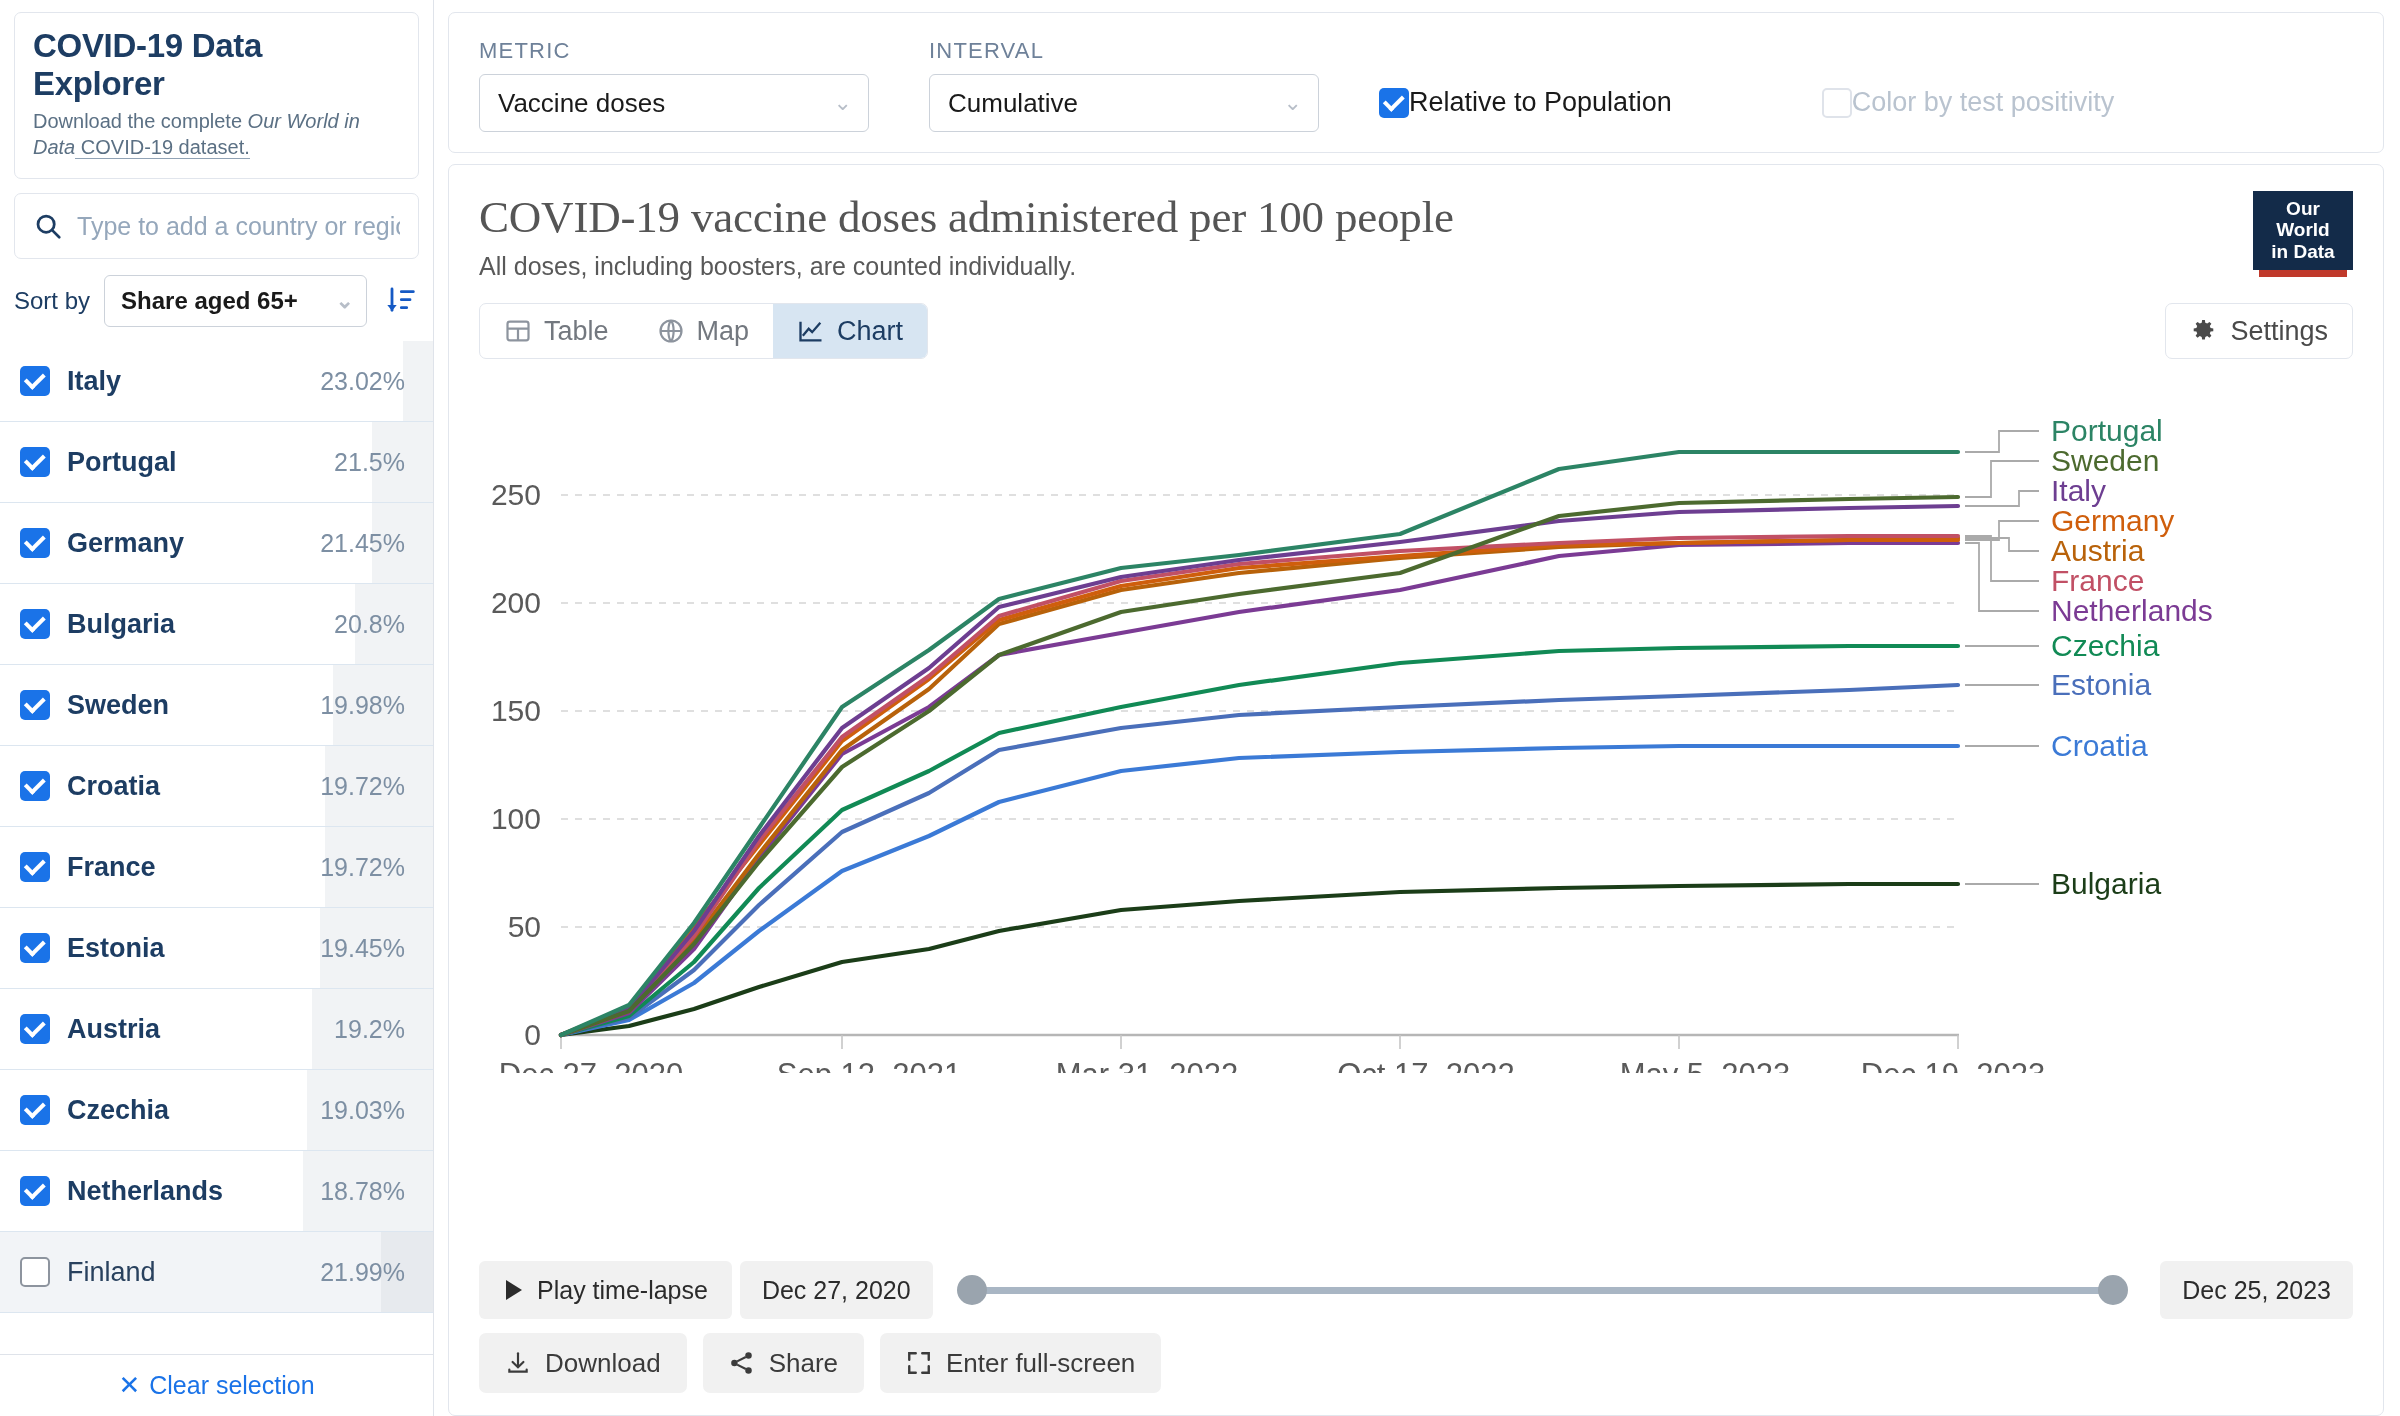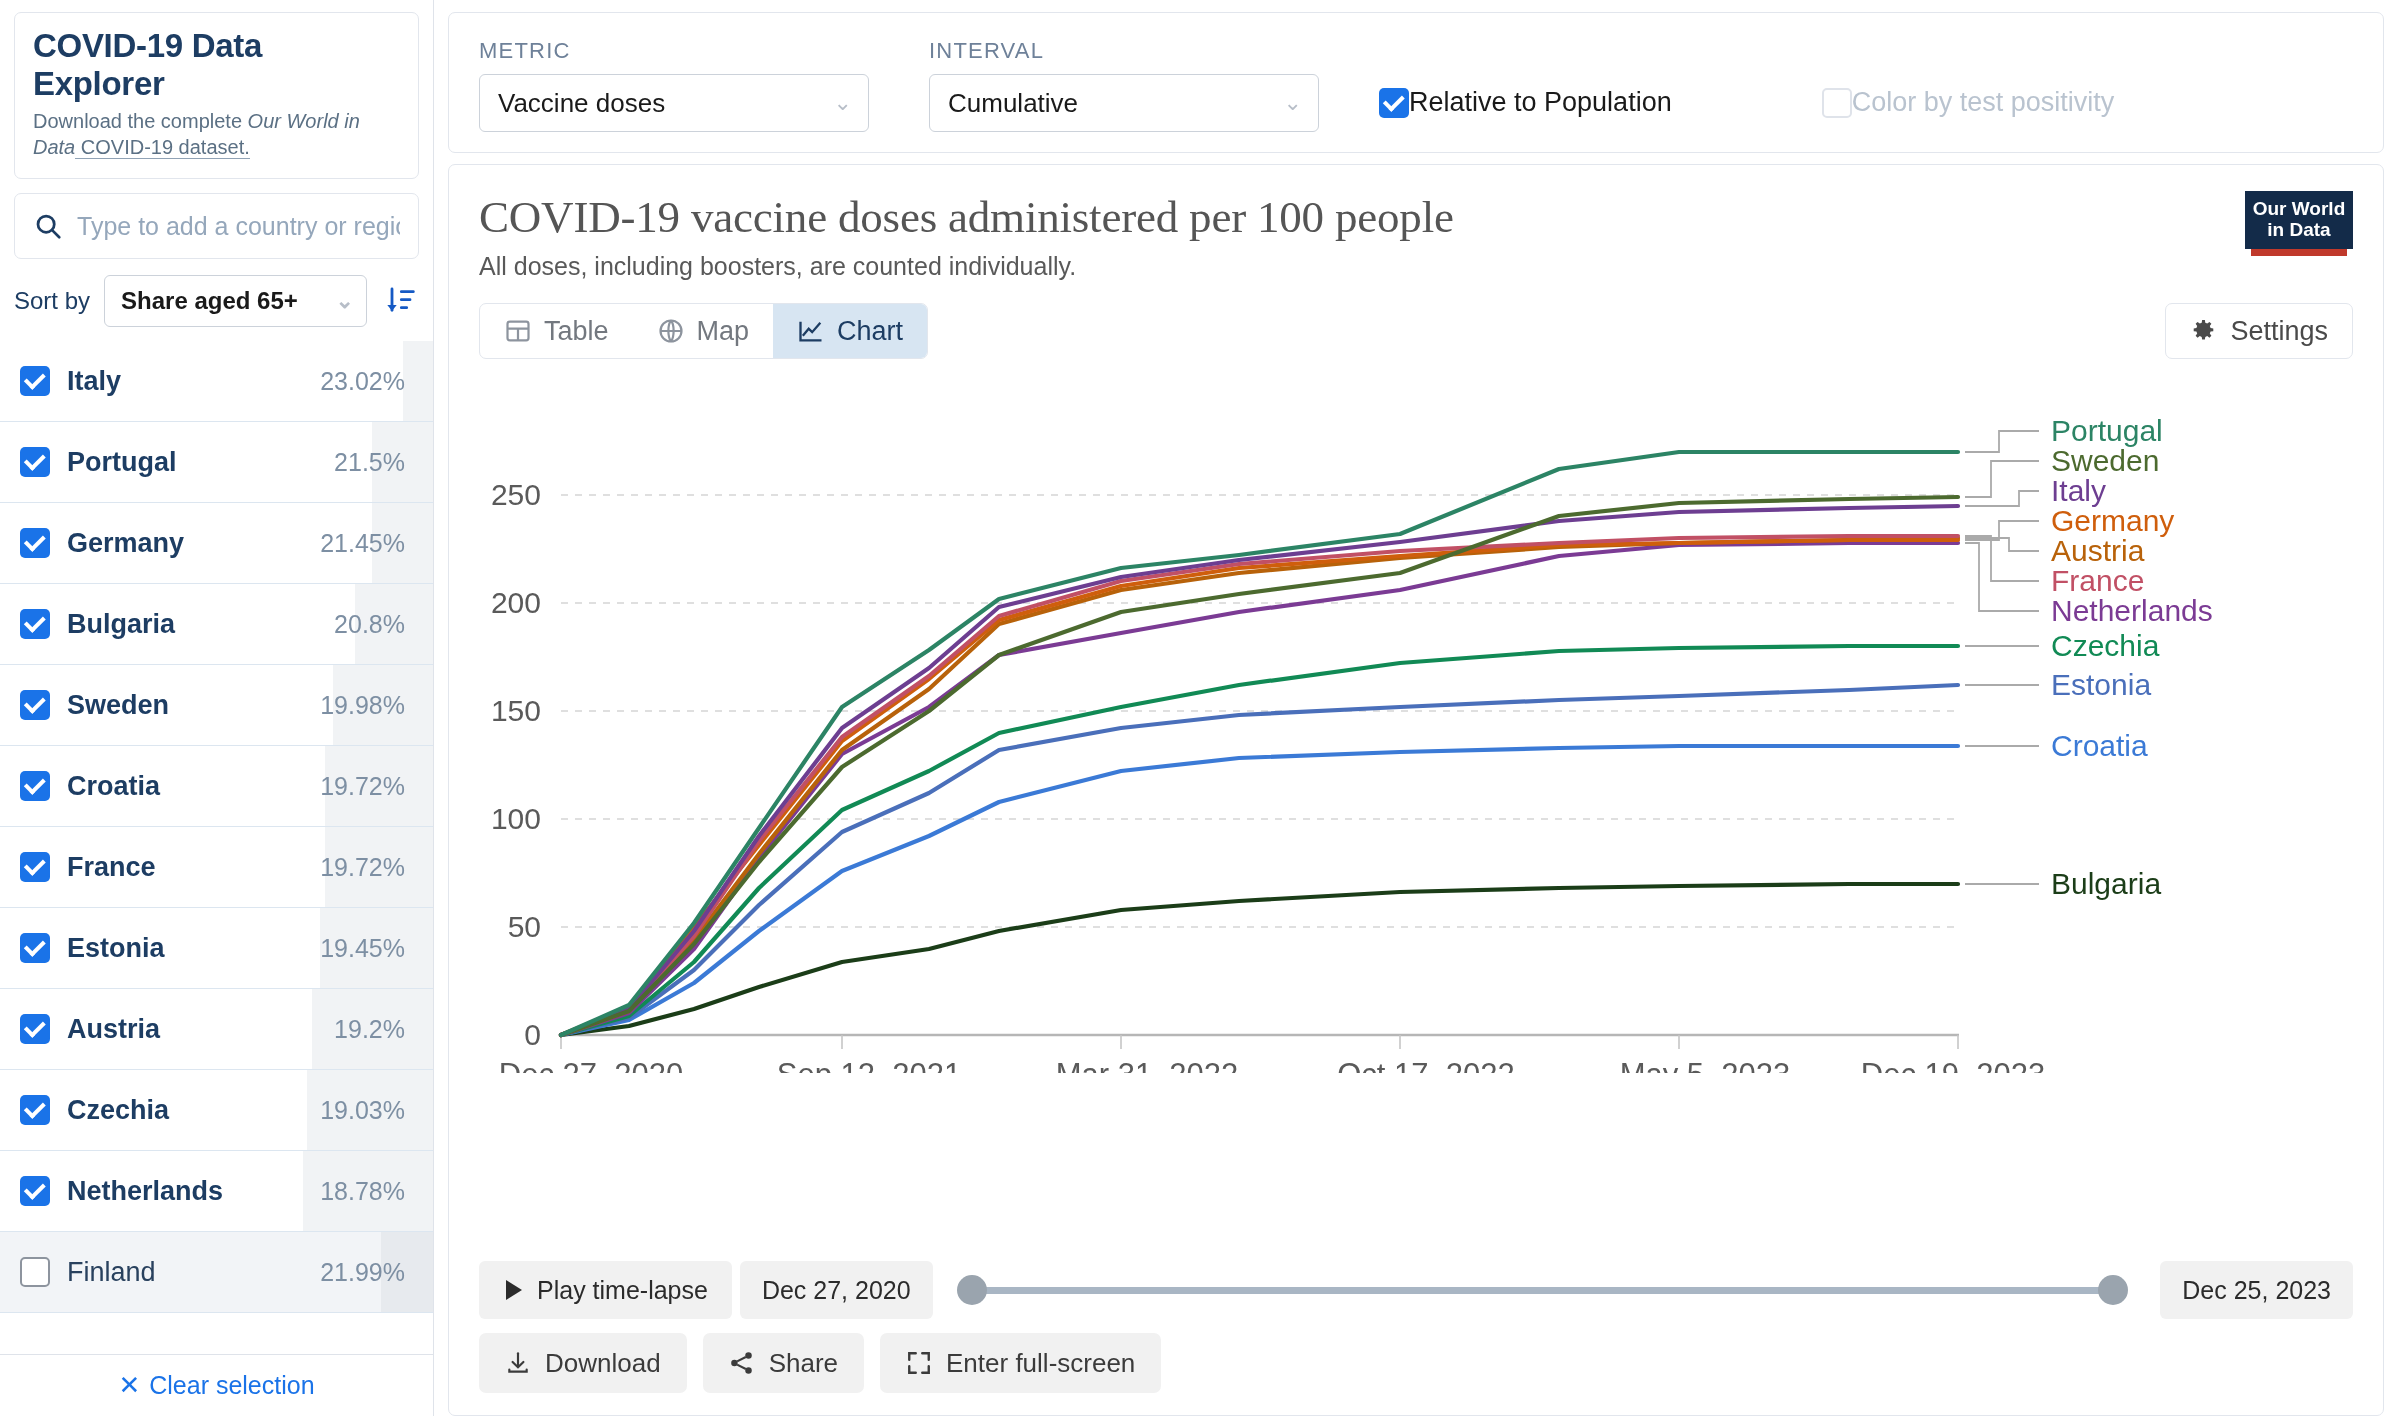--- a/index.html
+++ b/index.html
@@ -79,21 +79,21 @@
   .tog .tl { font-size:27px; color:#1a1a1a; }
   .tog.dis .tl { color:#b9c3cf; }
 
   .chartcard { flex:1; border:1px solid #e2e6ed; border-radius:7px;
     padding:26px 30px 16px 30px; display:flex; flex-direction:column; position:relative; }
 
   .chead { display:flex; justify-content:space-between; align-items:flex-start; }
   .ctitle { font-family:"Liberation Serif", serif; font-size:45px; color:#555;
     font-weight:normal; letter-spacing:-.2px; }
   .csub { font-size:25px; color:#595959; margin-top:9px; }
-  .owid { width:108px; flex:none; }
+  .owid { width:100px; flex:none; }
   .owid .bx { background:#132b49; color:#fff; text-align:center; padding:7px 4px 8px 4px;
     font-size:19px; line-height:1.12; font-weight:bold; }
   .owid .rd { height:7px; background:#c0392b; margin:0 6px; }
 
   .tabrow { display:flex; justify-content:space-between; align-items:center; margin-top:22px; }
   .tabs { display:flex; border:1px solid #e2e6ed; border-radius:7px; overflow:hidden; height:56px; }
   .tab { display:flex; align-items:center; gap:12px; padding:0 24px; height:100%;
     font-size:27px; color:#73787f; position:relative; }
   .tab.active { background:#d7e5f2; color:#1d3d63; }
   .setbtn { display:flex; align-items:center; gap:13px; border:1px solid #e2e6ed;

